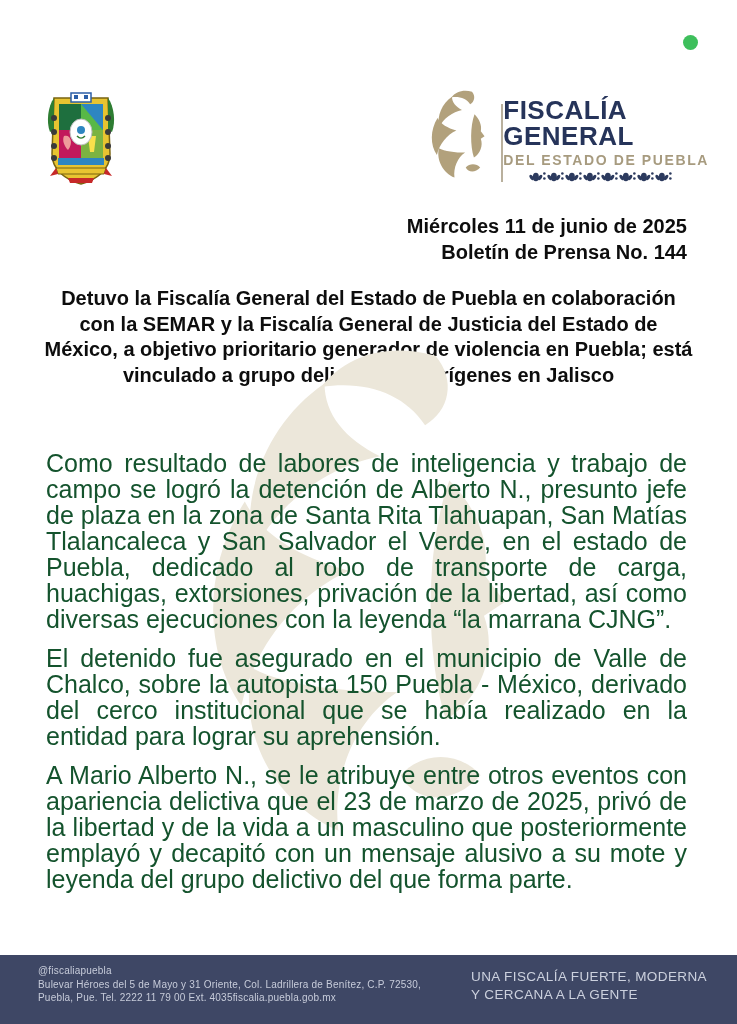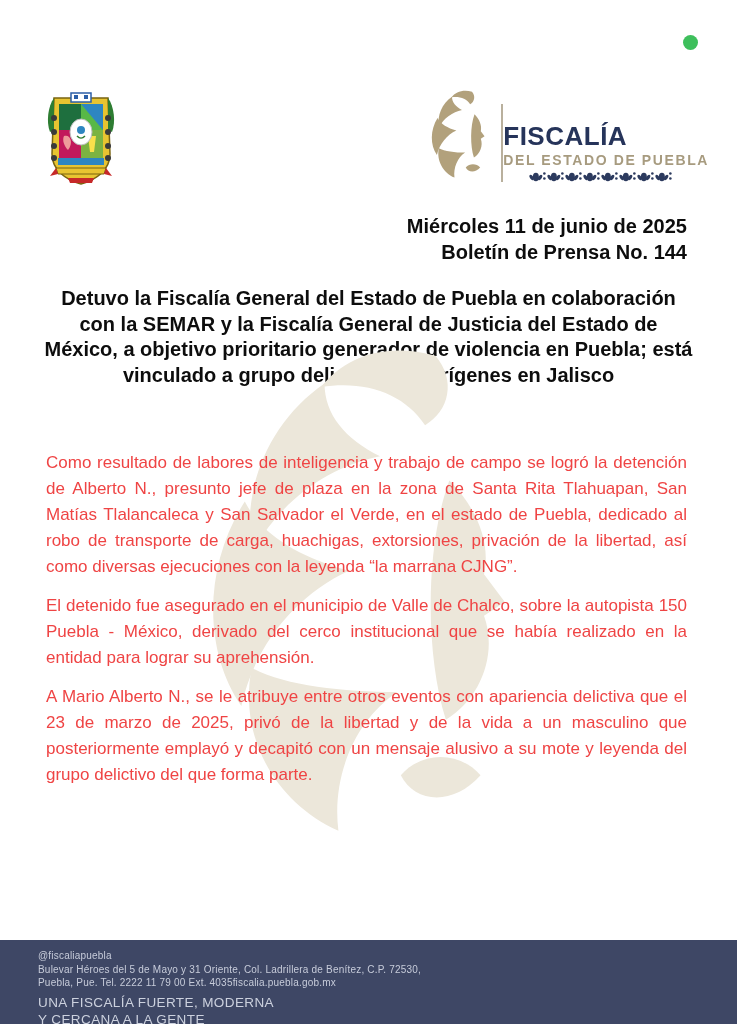--- a/index.html
+++ b/index.html
@@ -23,25 +23,25 @@
   
   .dateblock{position:absolute; right:50px; top:213px; text-align:right;
     font-weight:bold; font-size:20px; line-height:26px; color:#0d0d0d;}
   
   .doc-title{position:absolute; left:42px; right:42px; top:286px; margin:0;
     text-align:center; font-weight:bold; font-size:20px; line-height:25.5px; color:#0d0d0d;}
   
   .watermark{position:absolute; left:140px; top:335px; width:480px; height:520px; pointer-events:none;}
   
   .body-text{position:absolute; left:46px; right:50px; top:450px;}
-  .body-text p{margin:0 0 13px 0; text-align:justify; font-size:17px; line-height:26px; color:#ef4444;}
+  .body-text p{margin:0 0 13px 0; text-align:justify; font-size:25px; line-height:26px; color:#14532d;}
   
-  .footer{position:absolute; left:0; right:0; bottom:0; height:84px; background:#3e4765;
+  .footer{position:absolute; left:0; right:0; bottom:0; height:69px; background:#3e4765;
     display:flex; justify-content:space-between; align-items:flex-start;
-    box-sizing:border-box; padding:9px 30px 0 38px; color:#c7ccda;flex-direction:column;}
+    box-sizing:border-box; padding:9px 30px 0 38px; color:#c7ccda;}
   .footer-left{font-size:10px; line-height:13.5px; letter-spacing:0.2px;}
   .footer-line3{display:flex; }
   .footer-right{font-weight:normal; font-size:13.5px; line-height:17.5px;
     letter-spacing:0.4px; margin-top:4px; color:#ccd1de;}
   .sr-defs{position:absolute; width:0; height:0; overflow:hidden;}
 </style>
 </head>
 <body>
 
 <svg class="sr-defs" xmlns="http://www.w3.org/2000/svg" aria-hidden="true">
@@ -99,20 +99,21 @@
     <path d="M24,86 L50,86 L48,91 L26,91 Z" fill="#c62828"></path>
   </svg>
 
   <div class="fge-logo">
     <svg class="wing-small" viewBox="0 0 120 150" xmlns="http://www.w3.org/2000/svg">
       <use href="#wingsym" fill="#b2a17c"></use>
     </svg>
     <div class="logo-divider"></div>
     <div class="logo-text">
       <span class="logo-title">FISCALÍA</span>
+      <span class="logo-title">GENERAL</span>
       <span class="logo-subtitle">DEL ESTADO DE PUEBLA</span>
       <svg class="talavera" viewBox="0 0 152 12" xmlns="http://www.w3.org/2000/svg" fill="#2c3a5e">
         <defs>
           <g id="talA">
             <ellipse cx="6" cy="7" rx="3" ry="4.2"></ellipse>
             <ellipse cx="1.8" cy="7.5" rx="1.7" ry="3" transform="rotate(-35 1.8 7.5)"></ellipse>
             <ellipse cx="10.2" cy="7.5" rx="1.7" ry="3" transform="rotate(35 10.2 7.5)"></ellipse>
           </g>
           <g id="talB">
             <circle cx="1.5" cy="3.5" r="1.3"></circle>

